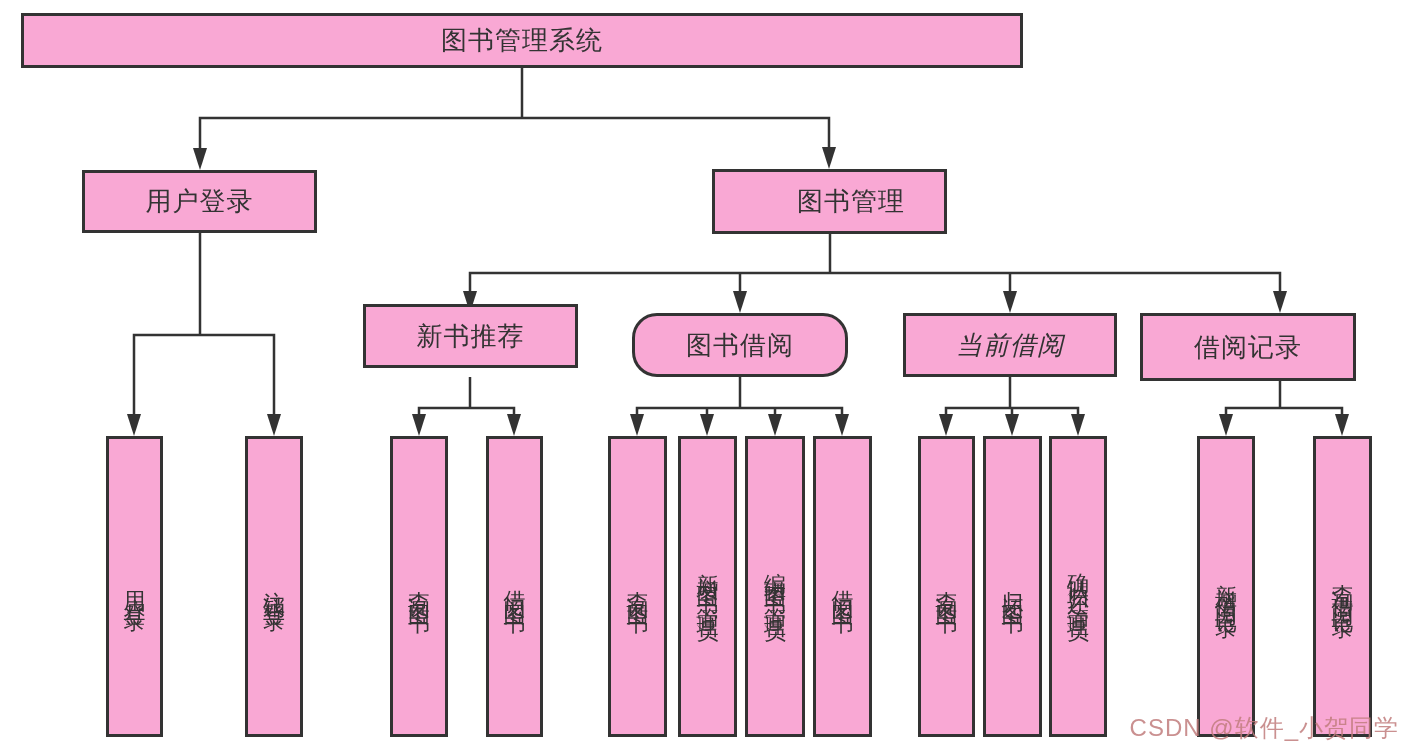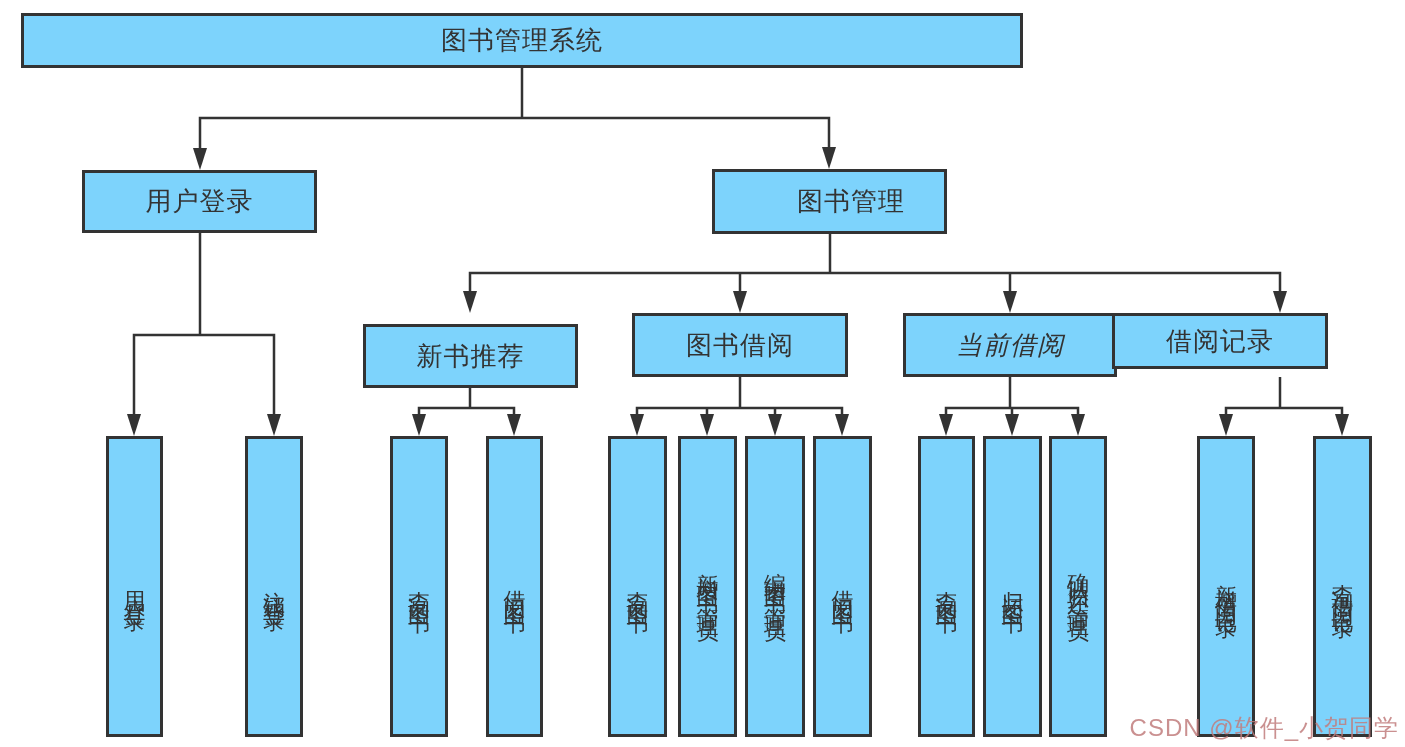--- a/index.html
+++ b/index.html
@@ -4,21 +4,21 @@
 <style>
   html,body{margin:0;padding:0;background:#ffffff;}
   #stage{
     position:relative;width:1405px;height:747px;background:#ffffff;overflow:hidden;
     font-family:"Liberation Sans","DejaVu Sans",sans-serif;
   }
   #wires{position:absolute;left:0;top:0;width:1405px;height:747px;}
   #wires path{fill:none;stroke:#333333;stroke-width:2.5;}
   #wires polygon{fill:#333333;stroke:none;}
   .box{
-    position:absolute;box-sizing:border-box;background:#7dd3fc;border:3px solid #333333;
+    position:absolute;box-sizing:border-box;background:#f9a8d4;border:3px solid #333333;
     display:flex;align-items:center;justify-content:center;color:#333333;
   }
   .h{font-size:26px;letter-spacing:1px;white-space:nowrap;}
   .v .lbl{
     writing-mode:vertical-rl;text-orientation:mixed;
     font-size:22px;line-height:1;letter-spacing:7px;white-space:nowrap;
   }
   #watermark{
     position:absolute;right:6px;bottom:3px;z-index:5;
     font-size:24px;letter-spacing:1px;color:rgba(193,125,125,0.85);white-space:nowrap;
@@ -88,30 +88,30 @@
     <span>图书管理系统</span>
   </div>
 
   <div class="box h" style="left:82px;top:170px;width:235px;height:63px;">
     <span>用户登录</span>
   </div>
   <div class="box h" style="left:712px;top:169px;width:235px;height:65px;padding-left:43px;">
     <span>图书管理</span>
   </div>
 
-  <div class="box h" style="left:363px;top:324px;width:215px;height:64px;">
+  <div class="box h" style="left:363px;top:304px;width:215px;height:64px;">
     <span>新书推荐</span>
   </div>
-  <div class="box h" style="left:632px;top:313px;width:216px;height:64px;">
+  <div class="box h" style="left:632px;top:313px;width:216px;height:64px;border-radius:25px;">
     <span>图书借阅</span>
   </div>
   <div class="box h" style="left:903px;top:313px;width:214px;height:64px;font-style:italic;">
     <span>当前借阅</span>
   </div>
-  <div class="box h" style="left:1112px;top:313px;width:216px;height:56px;">
+  <div class="box h" style="left:1140px;top:313px;width:216px;height:68px;">
     <span>借阅记录</span>
   </div>
 
   <div class="box v" style="left:106px;top:436px;width:57px;height:301px;">
     <span class="lbl">用户登录</span>
   </div>
   <div class="box v" style="left:245px;top:436px;width:58px;height:301px;">
     <span class="lbl">注销登录</span>
   </div>
 

